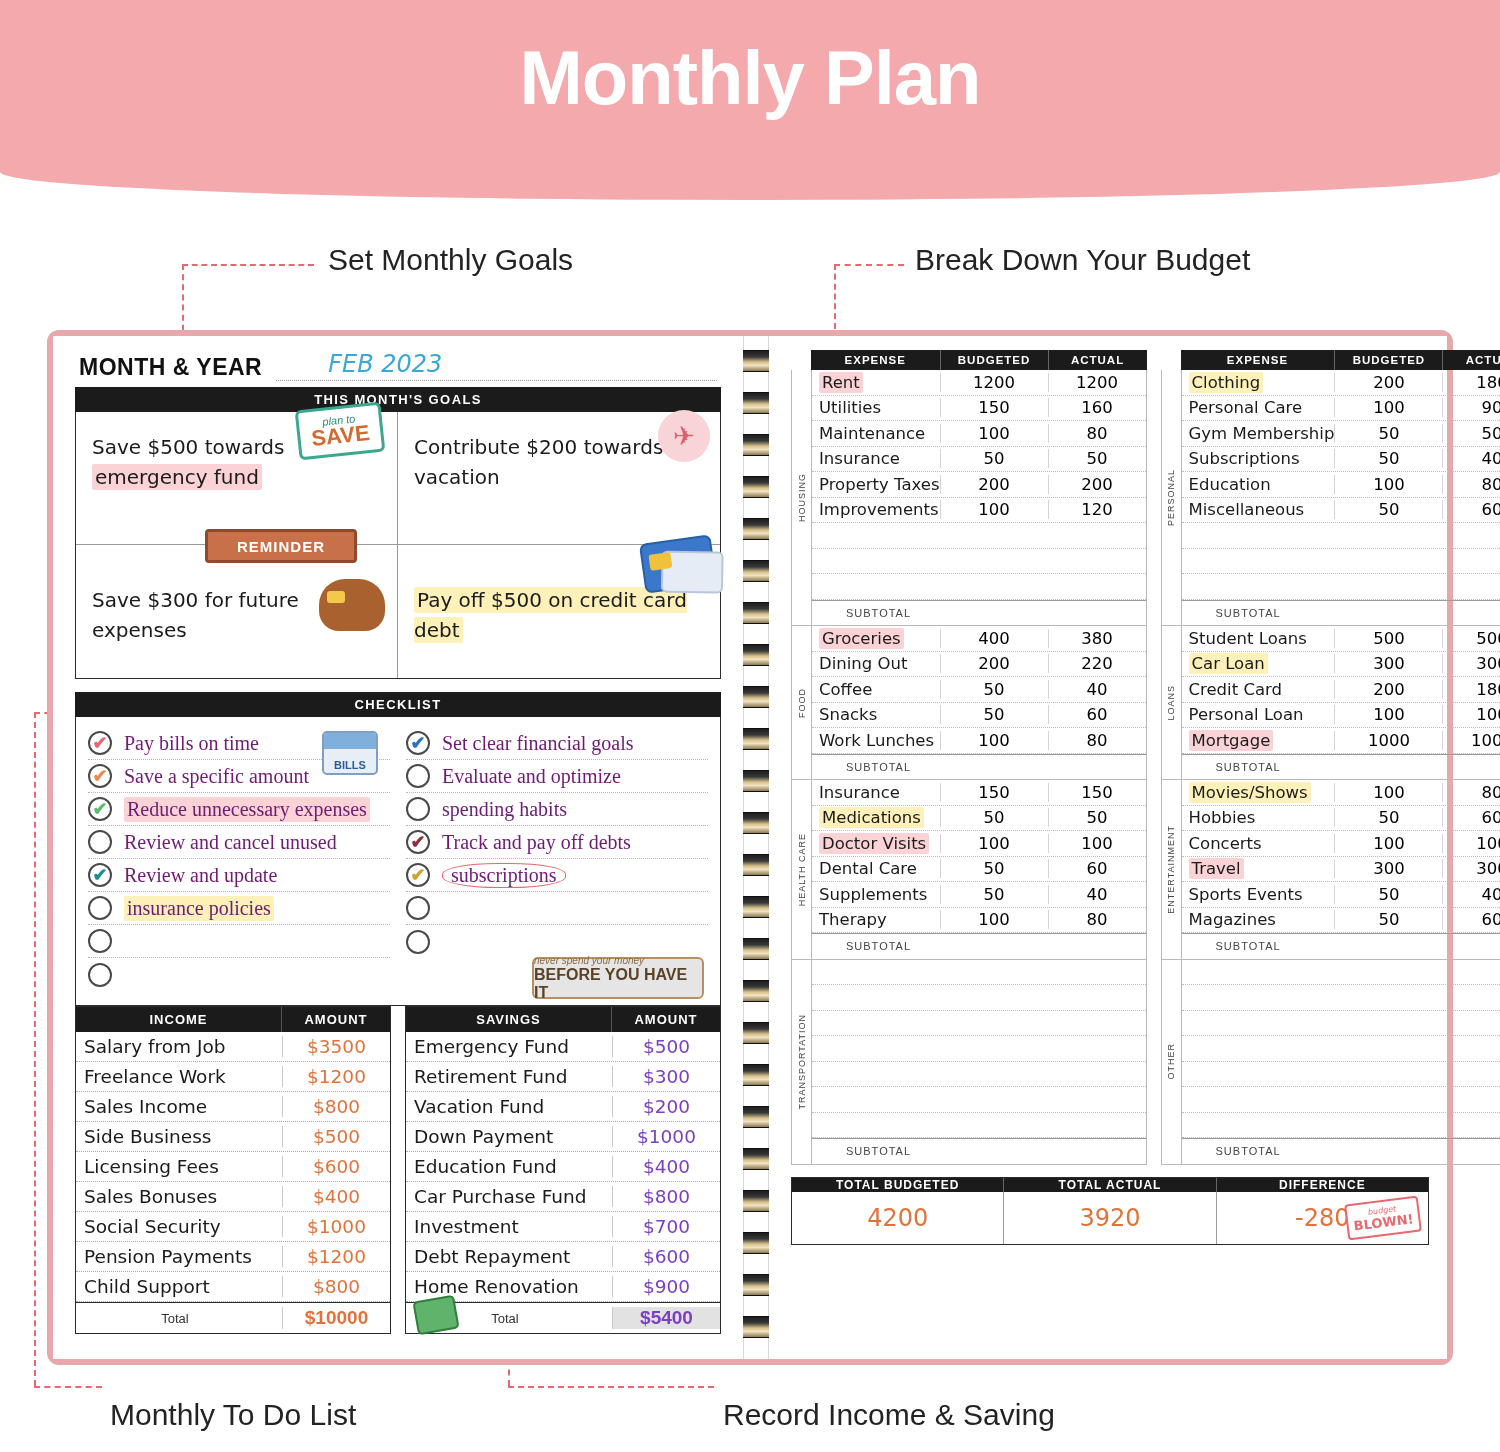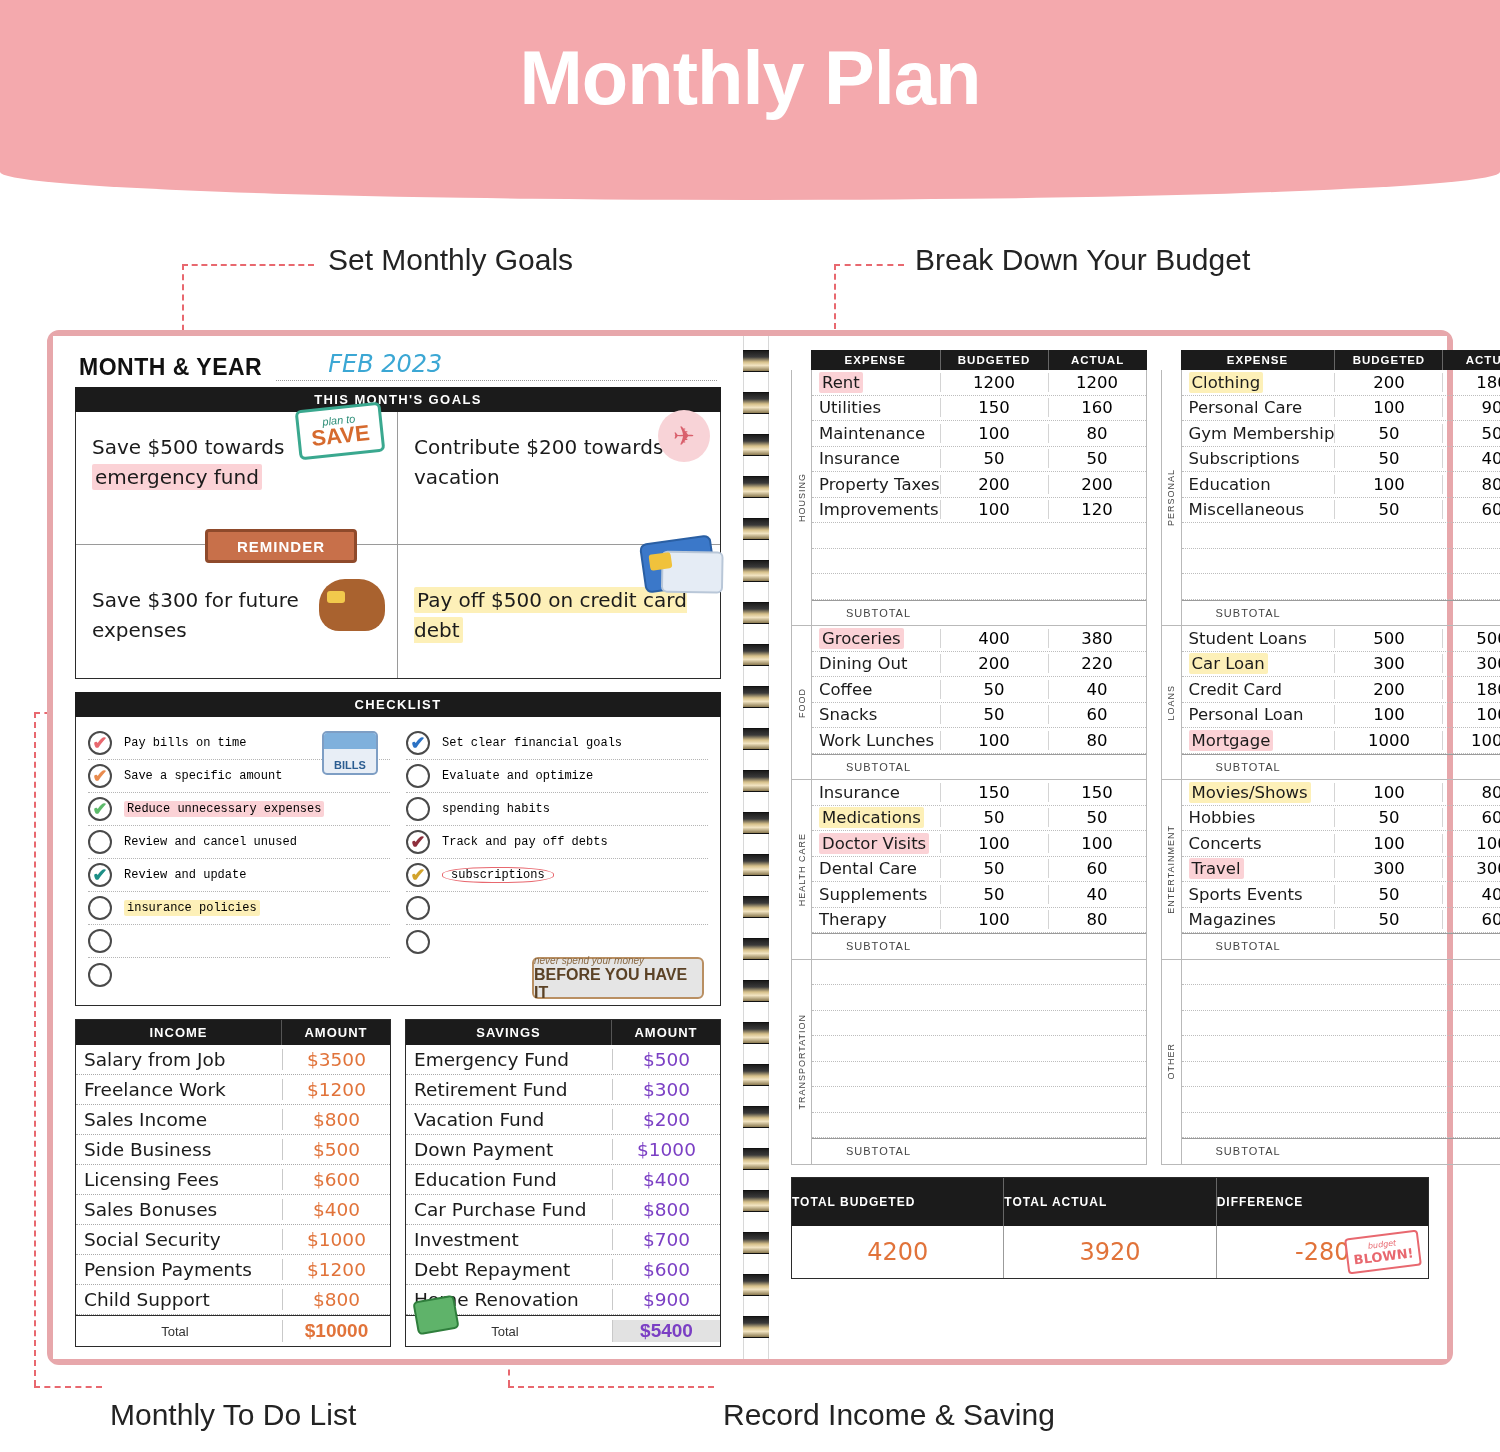--- a/index.html
+++ b/index.html
@@ -170,22 +170,22 @@
     font-size:18px; font-weight:bold; line-height:1;
   }
   .tick-pink   { color:#e8686f; }
   .tick-orange { color:#e98b4e; }
   .tick-green  { color:#5dbb6b; }
   .tick-teal   { color:#1d8f86; }
   .tick-blue   { color:#2c72c4; }
   .tick-maroon { color:#8e2f3c; }
   .tick-gold   { color:#d2a32c; }
   .cl-text {
-    font-size:12px; color:#000000;
-    font-family:Liberation Mono, monospace; white-space:nowrap;
+    font-size:20px; color:#701a75;
+    font-family:Liberation Serif, serif; white-space:nowrap;
   }
   .circled { border:1.6px solid #e8686f; border-radius:45%; padding:0 8px; }
   .st-bills {
     position:absolute; left:246px; top:14px; width:56px; height:44px;
     background:#e8eef6; border:2px solid #7e9ec4; border-radius:5px;
     display:flex; align-items:flex-end; justify-content:center;
     font-size:11px; font-weight:bold; color:#2b5d91; padding-bottom:2px;
   }
   .st-bills:before{
     content:""; position:absolute; left:0; top:0; right:0; height:16px; background:#7fb0dc;
@@ -193,21 +193,21 @@
   }
   .st-quote {
     position:absolute; right:16px; bottom:6px; width:172px; height:42px;
     background:#e5e5e5; border:2px solid #b98f62; border-radius:6px;
     display:flex; flex-direction:column; align-items:flex-start; justify-content:center;
   }
   .st-quote .q1{ font-size:10px; color:#8a6a45; font-style:italic;}
   .st-quote .q2{ font-size:16px; font-weight:bold; color:#5b4226;}
 
   
-  .bottom-tables { display:flex; gap:14px; margin-top:13px; }
+  .bottom-tables { display:flex; gap:14px; }
   .btable { flex:1; border:1.5px solid #2b2b2b; }
   .btable .hdr { display:flex; background:#1b1b1b; color:#fff; font-size:13px; font-weight:bold; letter-spacing:1px;}
   .btable .hdr div { padding:5px 0; text-align:center;}
   .bt-c1 { flex:1; border-right:1px solid #555; }
   .bt-c2 { width:108px; }
   .brow { display:flex; border-bottom:1.2px dotted #aaa; height:30px; align-items:center;}
   .brow:last-child { border-bottom:none; }
   .bn { flex:1; padding-left:8px; font-size:18.5px; font-family:"DejaVu Sans", sans-serif; color:#1b1b1b; white-space:nowrap;}
   .ba { width:108px; text-align:center; font-size:18.5px; font-family:"DejaVu Sans", sans-serif; border-left:1px solid #c9c9c9;}
   .amt-orange { color:#e1733a; }
@@ -250,21 +250,21 @@
   .erow { display:flex; height:25.5px; align-items:center; border-bottom:1px dotted #bdbdbd; }
   .erow:last-child { border-bottom:none; }
   .ename { flex:1; padding-left:7px; font-size:16.5px; font-family:"DejaVu Sans", sans-serif; color:#1b1b1b; white-space:nowrap;}
   .ebud { width:108px; text-align:center; font-size:16.5px; font-family:"DejaVu Sans", sans-serif; border-left:1px solid #d4d4d4;}
   .eact { width:98px; text-align:center; font-size:16.5px; font-family:"DejaVu Sans", sans-serif; border-left:1px solid #d4d4d4;}
   .sub .ename { font-size:11px; letter-spacing:1px; color:#444; padding-left:34px; font-family:"Liberation Sans",sans-serif;}
   .sub { border-top:1px solid #9b9b9b; }
 
   .totals { margin-top:12px; border:1.5px solid #2b2b2b; }
   .tot-head { display:flex; background:#1b1b1b; color:#fff; font-size:12px; font-weight:bold; letter-spacing:1px;}
-  .tot-head div { flex:1; text-align:left; padding:17px 0; border-right:1px solid #666;}
+  .tot-head div { flex:1; text-align:center; padding:0 0; border-right:1px solid #666;}
   .tot-head div:last-child{ border-right:none;}
   .tot-body { display:flex; height:52px; }
   .tot-body div {
     flex:1; text-align:center; border-right:1px solid #9b9b9b;
     font-size:24px; color:#e1733a; font-family:"DejaVu Sans", sans-serif;
     display:flex; align-items:center; justify-content:center; position:relative;
   }
   .tot-body div:last-child{ border-right:none;}
   .st-blown {
     position:absolute; right:8px; top:8px; width:74px; height:36px;

